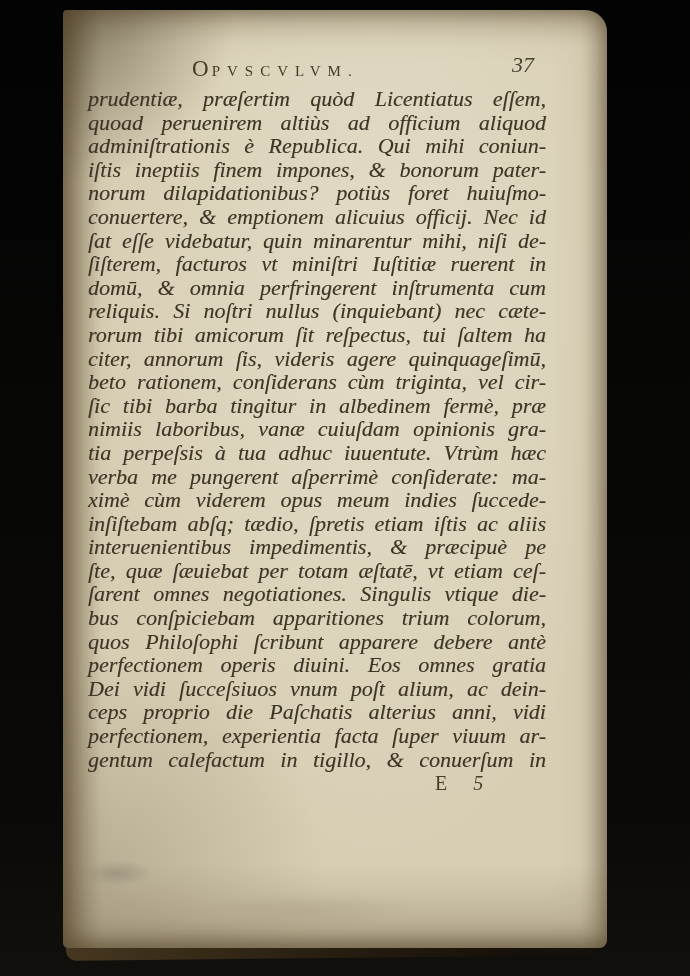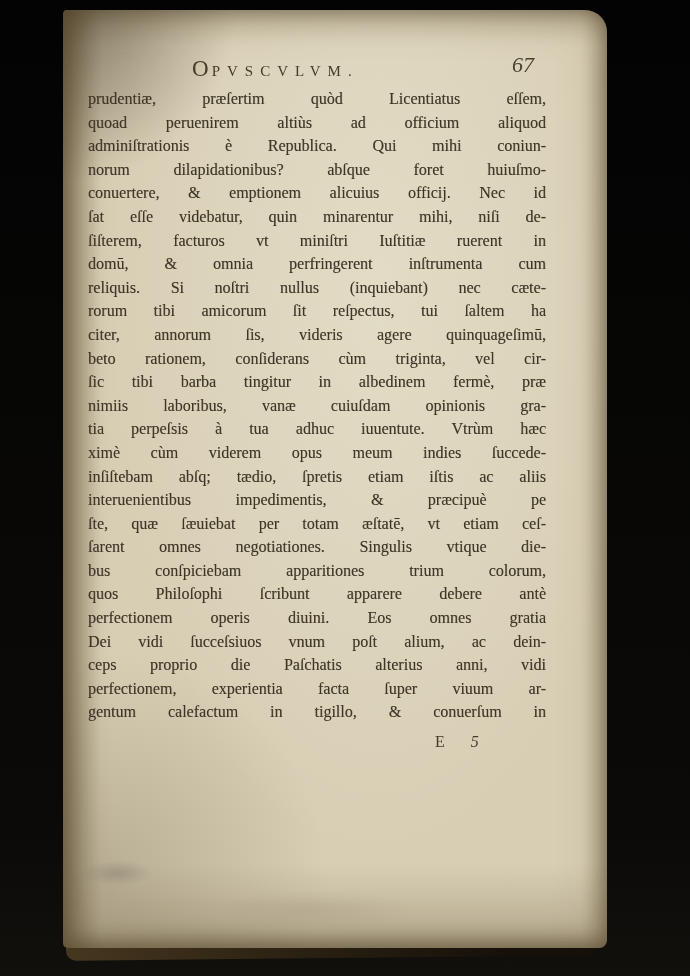--- a/index.html
+++ b/index.html
@@ -81,29 +81,30 @@
   .text-block {
     position: absolute;
     left: 25px;
     top: 77px;
     width: 458px;
     color: #3e3526;
   }
   .line {
     height: 23.6px;
     line-height: 23.6px;
-    font-size: 16px;
+    font-size: 22px;
     text-align: justify;
     text-align-last: justify;
     text-shadow: 0.4px 0.4px 0 rgba(62, 53, 38, 0.35);
+    font-style: italic;
   }
   .signature {
-    margin-top: 6px;
+    margin-top: 0;
     padding-left: 347px;
-    font-size: 16px;
+    font-size: 20px;
     line-height: 24px;
     color: #473d2c;
   }
   .signature .sig-num {
     font-style: italic;
     margin-left: 26px;
   }
   
   .smudge-a {
     position: absolute;
@@ -123,38 +124,40 @@
   }
 </style>
 </head>
 <body>
 
 <div class="scan">
   <div class="bottom-edge"></div>
   <div class="page">
     <div class="header">
       <span class="running-title">OPVSCVLVM.</span>
-      <span class="folio">67</span>
+      <span class="folio">37</span>
     </div>
     <div class="text-block">
       <div class="line">prudentiæ, præſertim quòd Licentiatus eſſem,</div>
       <div class="line">quoad peruenirem altiùs ad officium aliquod</div>
       <div class="line">adminiſtrationis è Republica. Qui mihi coniun-</div>
-      <div class="line">norum dilapidationibus? abſque foret huiuſmo-</div>
+      <div class="line">iſtis ineptiis finem impones, &amp; bonorum pater-</div>
+      <div class="line">norum dilapidationibus? potiùs foret huiuſmo-</div>
       <div class="line">conuertere, &amp; emptionem alicuius officij. Nec id</div>
       <div class="line">ſat eſſe videbatur, quin minarentur mihi, niſi de-</div>
       <div class="line">ſiſterem, facturos vt miniſtri Iuſtitiæ ruerent in</div>
       <div class="line">domū, &amp; omnia perfringerent inſtrumenta cum</div>
       <div class="line">reliquis. Si noſtri nullus (inquiebant) nec cæte-</div>
       <div class="line">rorum tibi amicorum ſit reſpectus, tui ſaltem ha</div>
       <div class="line">citer, annorum ſis, videris agere quinquageſimū,</div>
       <div class="line">beto rationem, conſiderans cùm triginta, vel cir-</div>
       <div class="line">ſic tibi barba tingitur in albedinem fermè, præ</div>
       <div class="line">nimiis laboribus, vanæ cuiuſdam opinionis gra-</div>
       <div class="line">tia perpeſsis à tua adhuc iuuentute. Vtrùm hæc</div>
+      <div class="line">verba me pungerent aſperrimè conſiderate: ma-</div>
       <div class="line">ximè cùm viderem opus meum indies ſuccede-</div>
       <div class="line">inſiſtebam abſq; tædio, ſpretis etiam iſtis ac aliis</div>
       <div class="line">interuenientibus impedimentis, &amp; præcipuè pe</div>
       <div class="line">ſte, quæ ſæuiebat per totam æſtatē, vt etiam ceſ-</div>
       <div class="line">ſarent omnes negotiationes. Singulis vtique die-</div>
       <div class="line">bus conſpiciebam apparitiones trium colorum,</div>
       <div class="line">quos Philoſophi ſcribunt apparere debere antè</div>
       <div class="line">perfectionem operis diuini. Eos omnes gratia</div>
       <div class="line">Dei vidi ſucceſsiuos vnum poſt alium, ac dein-</div>
       <div class="line">ceps proprio die Paſchatis alterius anni, vidi</div>

